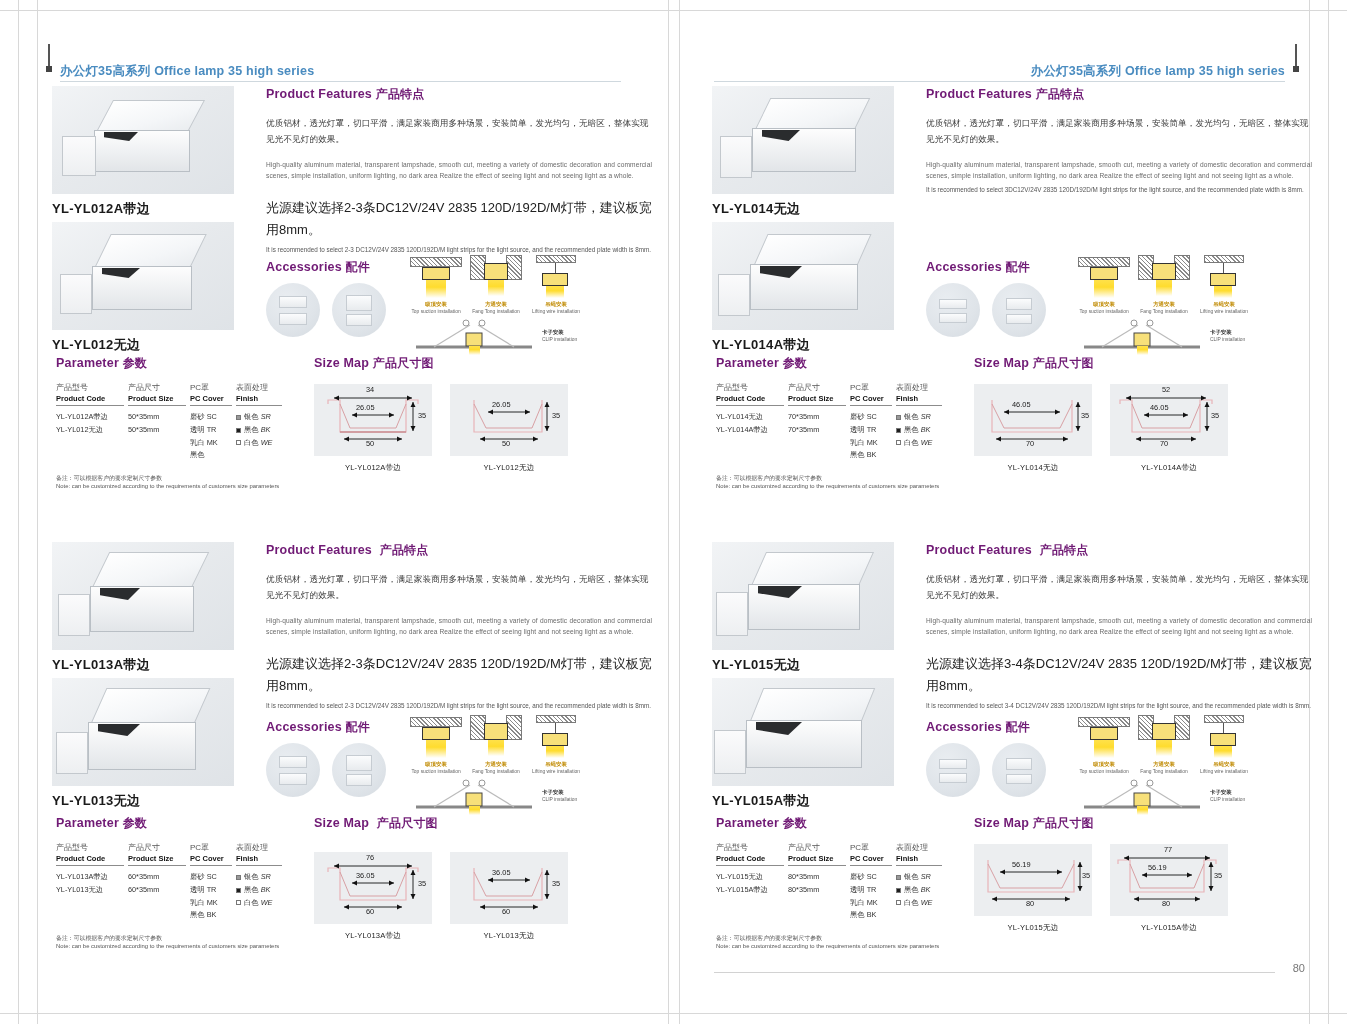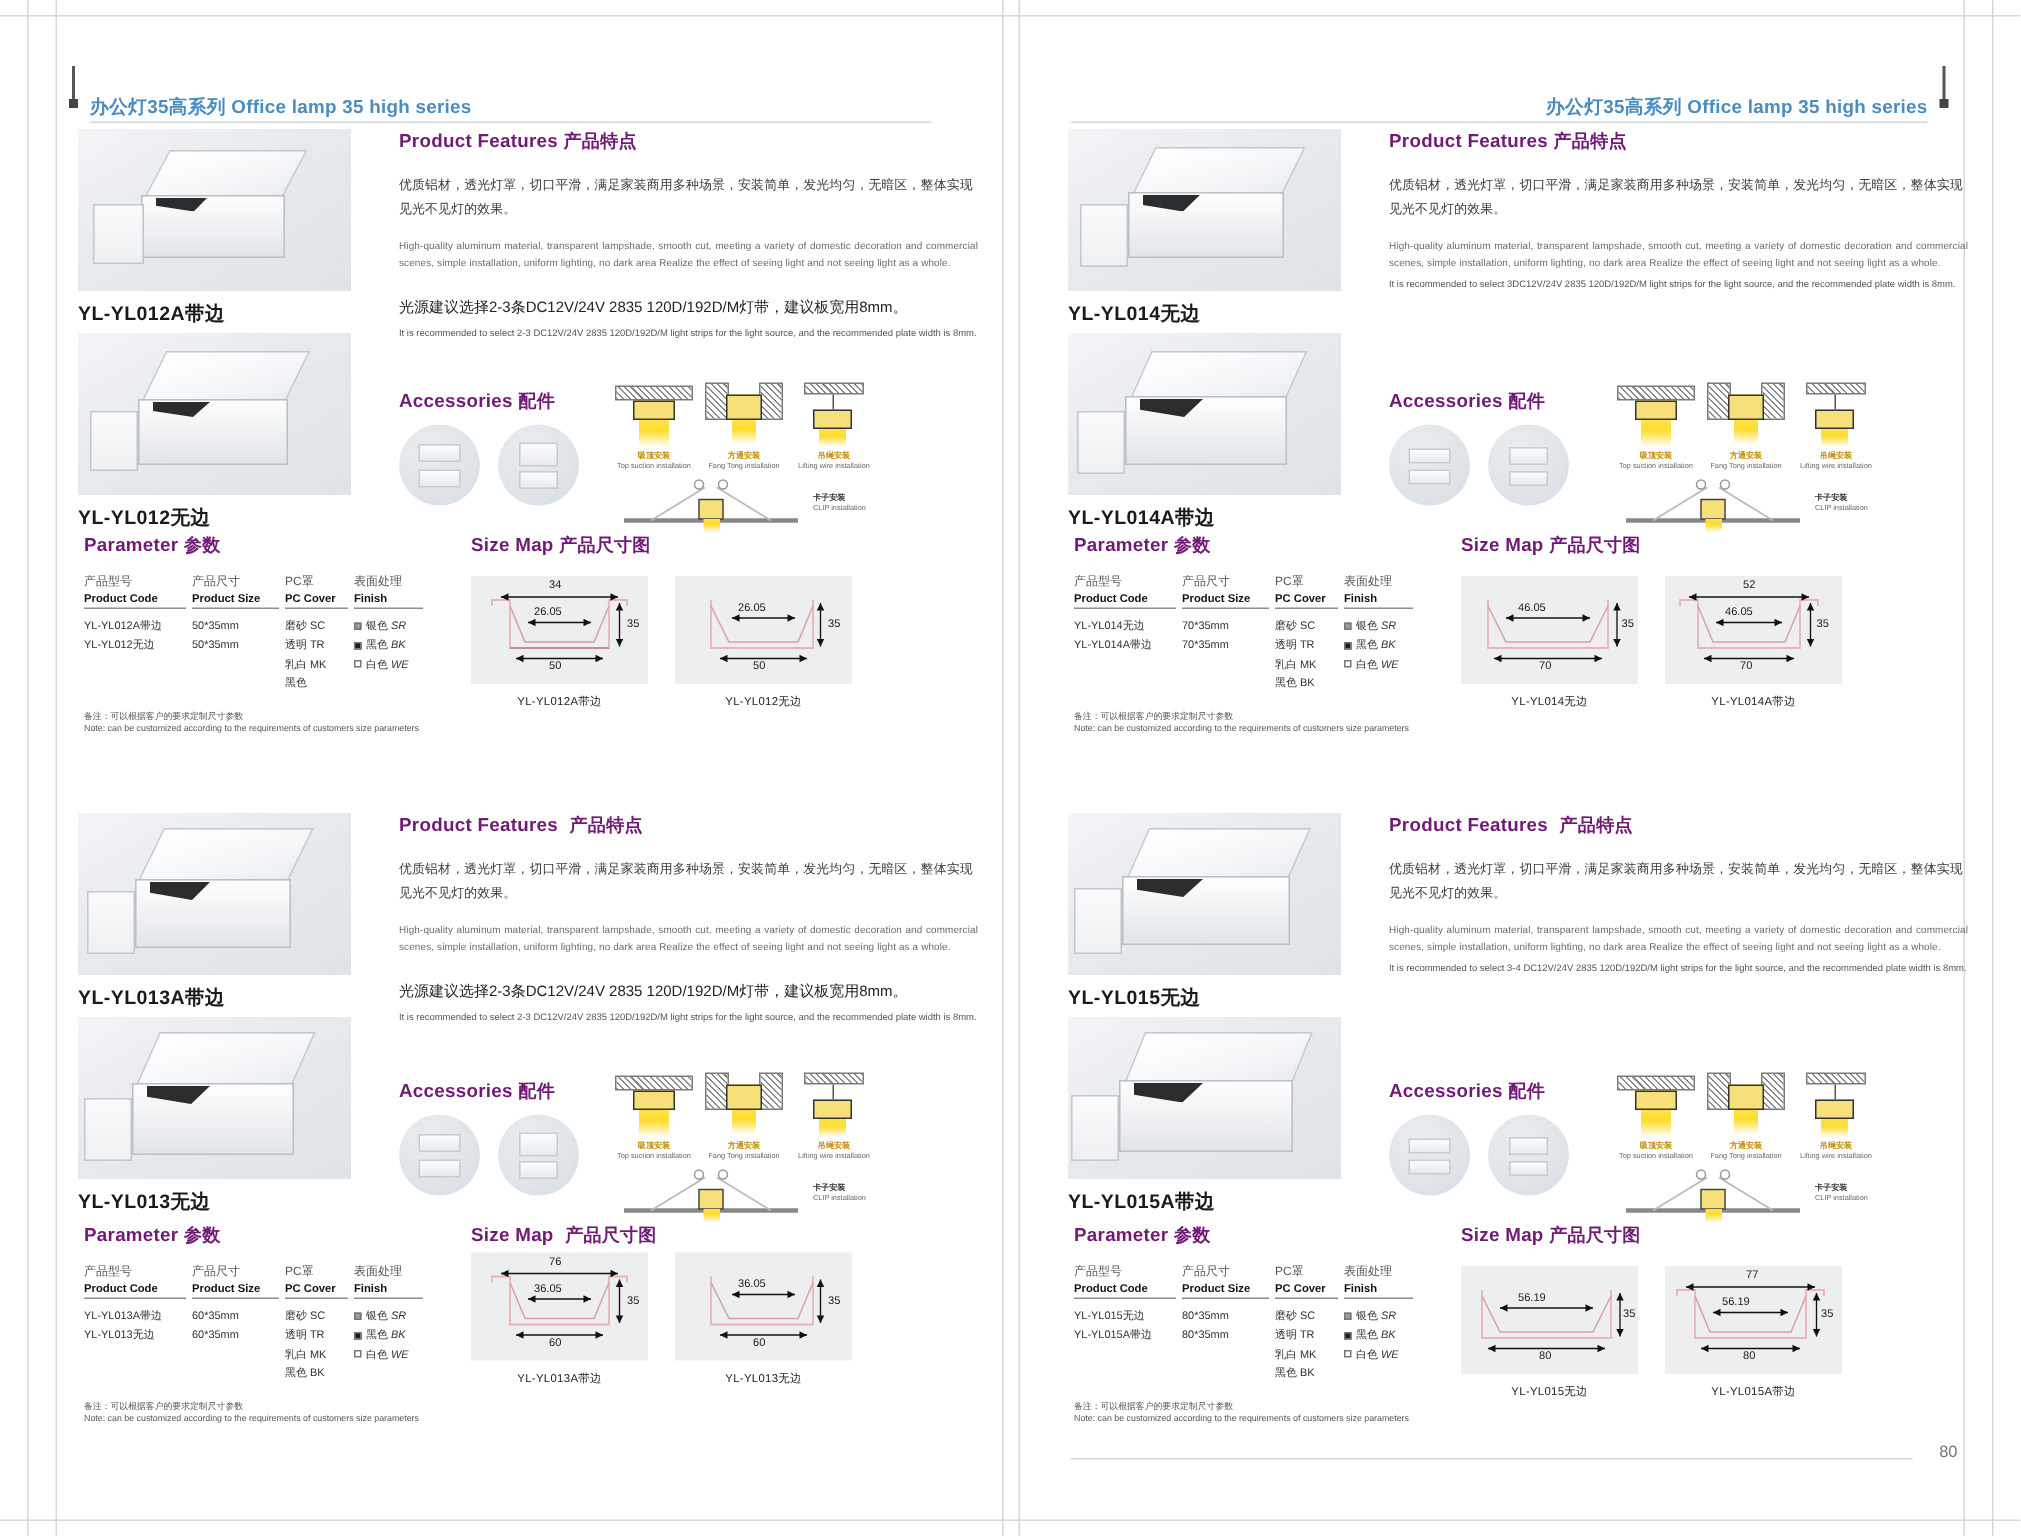--- a/index.html
+++ b/index.html
@@ -70,21 +70,21 @@
   }
   h3.sec .cn { font-size: 12px; }
 
   .p-cn {
     font-size: 8.6px; color: #3a3a3a; line-height: 1.85; letter-spacing: .1px;
   }
   .p-en {
     font-size: 6.6px; color: #6a6a6a; line-height: 1.7; text-align: justify;
     letter-spacing: .1px;
   }
-  .p-src-cn { font-size: 10px; color: #222; line-height: 1.7; }
+  .p-src-cn { font-size: 13px; color: #222; line-height: 1.7; }
   .p-src-en { font-size: 6.3px; color: #555; line-height: 1.6; }
 
   
   .ptab { width: 100%; border-collapse: collapse; }
   .ptab th {
     text-align: left; vertical-align: top; padding: 0 4px 2px 0;
     font-weight: normal;
   }
   .th-cn { display: block; font-size: 8px; color: #555; line-height: 1.4; }
   .th-en { display: block; font-size: 7.5px; color: #111; font-weight: bold;
@@ -518,21 +518,21 @@
         <div class="note-cn">备注：可以根据客户的要求定制尺寸参数</div>
         <div class="note-en">Note: can be customized according to the requirements of customers size parameters</div>
       </div>
     </div>
 
     <div class="block" style="left:314px; top:815px; width:300px;">
       <h3 class="sec">
         <span>Size Map</span>
         <span class="cn" style="margin-left:4px">产品尺寸图</span>
       </h3>
-      <div style="display:flex; gap:18px; margin-top:3px;">
+      <div style="display:flex; gap:18px; margin-top:20px;">
         <div>
           <div class="sm-box">
             <svg width="118" height="72" viewBox="0 0 118 72">
               <path d="M14 20 L14 16 L26 16 L26 48 L92 48 L92 16 L104 16 L104 20" fill="none" stroke="#e8b4b8" stroke-width="1.2"></path>
               <path d="M26 20 L36 44 L82 44 L92 20" fill="none" stroke="#d8a0a4" stroke-width="1"></path>
               <line x1="20" y1="14" x2="98" y2="14" stroke="#111" stroke-width=".9"></line>
               <line x1="38" y1="31" x2="80" y2="31" stroke="#111" stroke-width=".9"></line>
               <line x1="30" y1="55" x2="88" y2="55" stroke="#111" stroke-width=".9"></line>
               <line x1="99" y1="18" x2="99" y2="47" stroke="#111" stroke-width=".9"></line>
               <polygon points="20,14 25,11.5 25,16.5" fill="#111"></polygon>
@@ -804,20 +804,21 @@
         <div class="prod-label">YL-YL015A带边</div>
       </div>
 
       <div class="col-txt" style="left:214px; top:0; width:386px;">
         <h3 class="sec">
           <span>Product Features</span>
           <span class="cn" style="margin-left:4px">产品特点</span>
         </h3>
         <p class="p-cn" style="margin-top:13px">优质铝材，透光灯罩，切口平滑，满足家装商用多种场景，安装简单，发光均匀，无暗区，整体实现见光不见灯的效果。</p>
         <p class="p-en" style="margin-top:11px">High-quality aluminum material, transparent lampshade, smooth cut, meeting a variety of domestic decoration and commercial scenes, simple installation, uniform lighting, no dark area Realize the effect of seeing light and not seeing light as a whole.</p>
+        <p class="p-src-cn" style="margin-top:16px">光源建议选择3-4条DC12V/24V  2835 120D/192D/M灯带，建议板宽用8mm。</p>
         <p class="p-src-en" style="margin-top:4px">It is recommended to select 3-4 DC12V/24V 2835 120D/192D/M light strips for the light source, and the recommended plate width is 8mm.</p>
       </div>
     </div>
 
     <div class="block" style="left:252px; top:715px; width:390px; height:100px;">
       <h3 class="sec" style="position:absolute; left:0; top:4px;">
         <span>Accessories</span>
         <span class="cn">配件</span>
       </h3>
       <div style="position:absolute; left:0; top:28px;">

